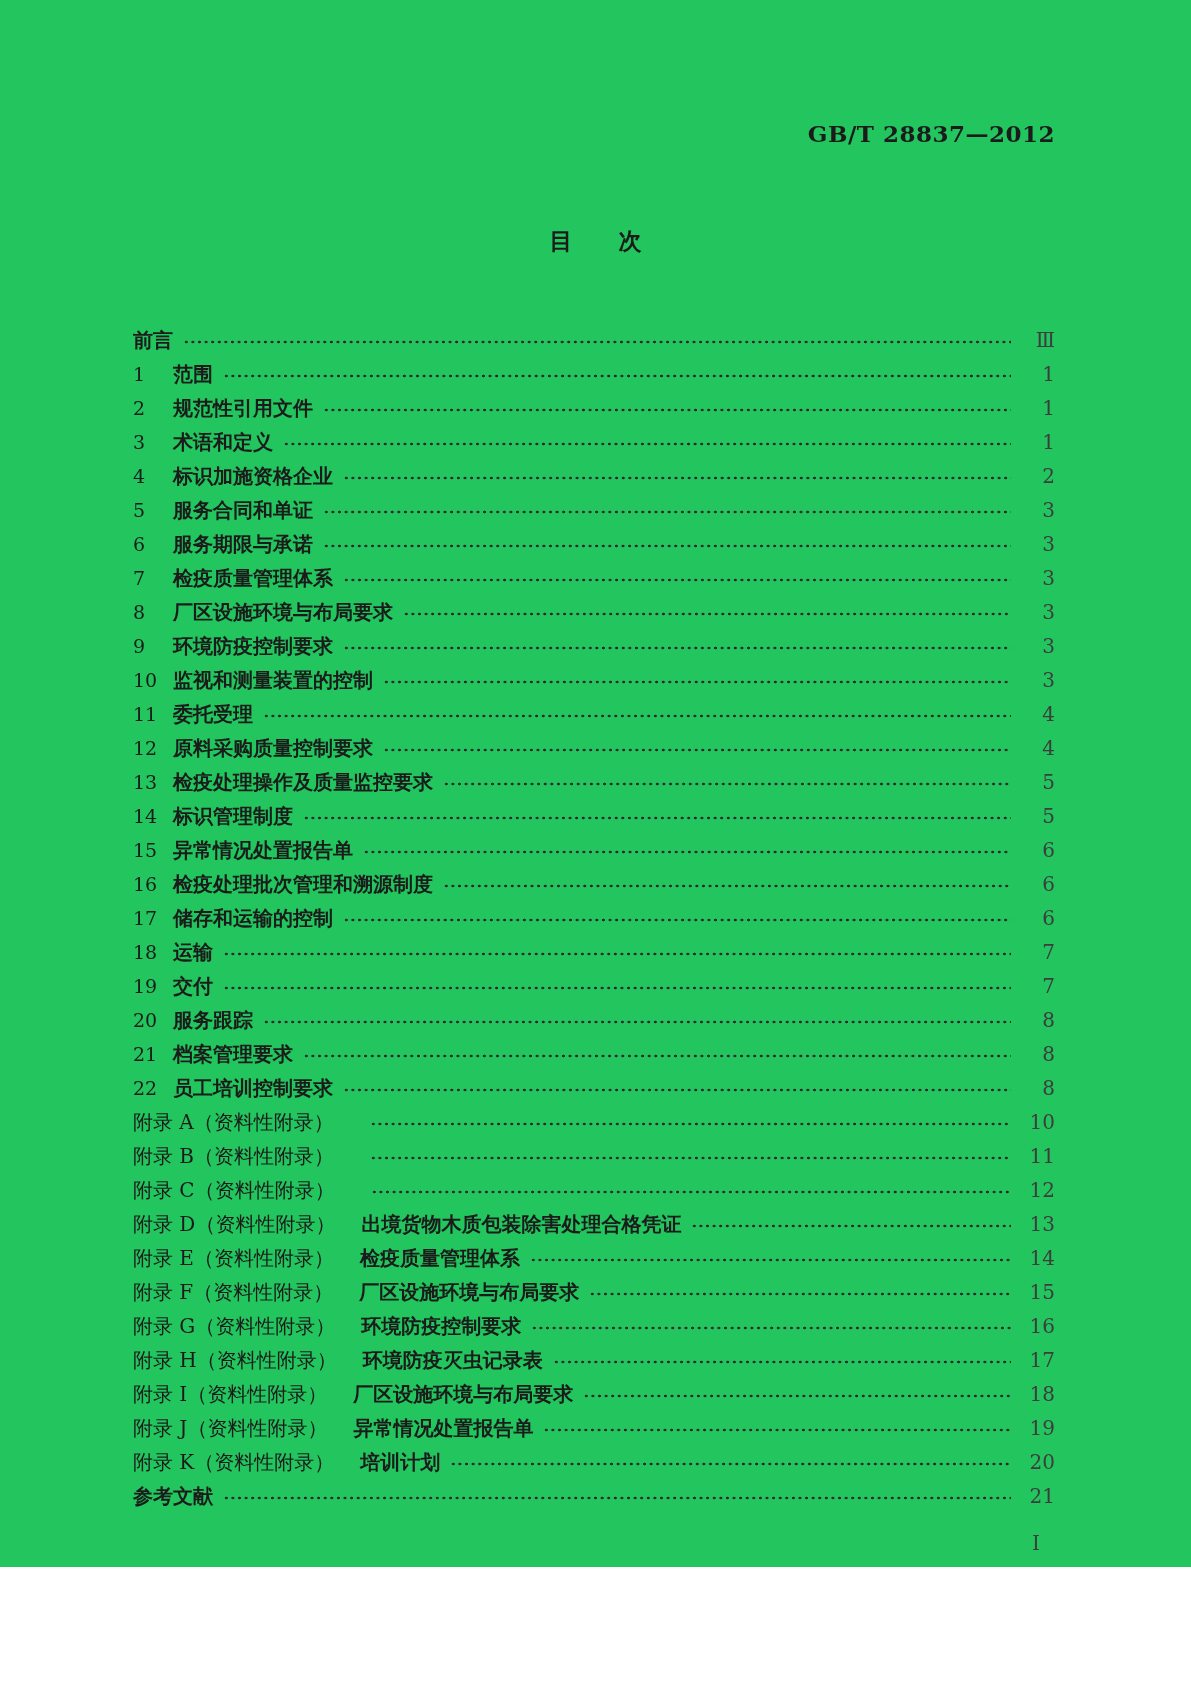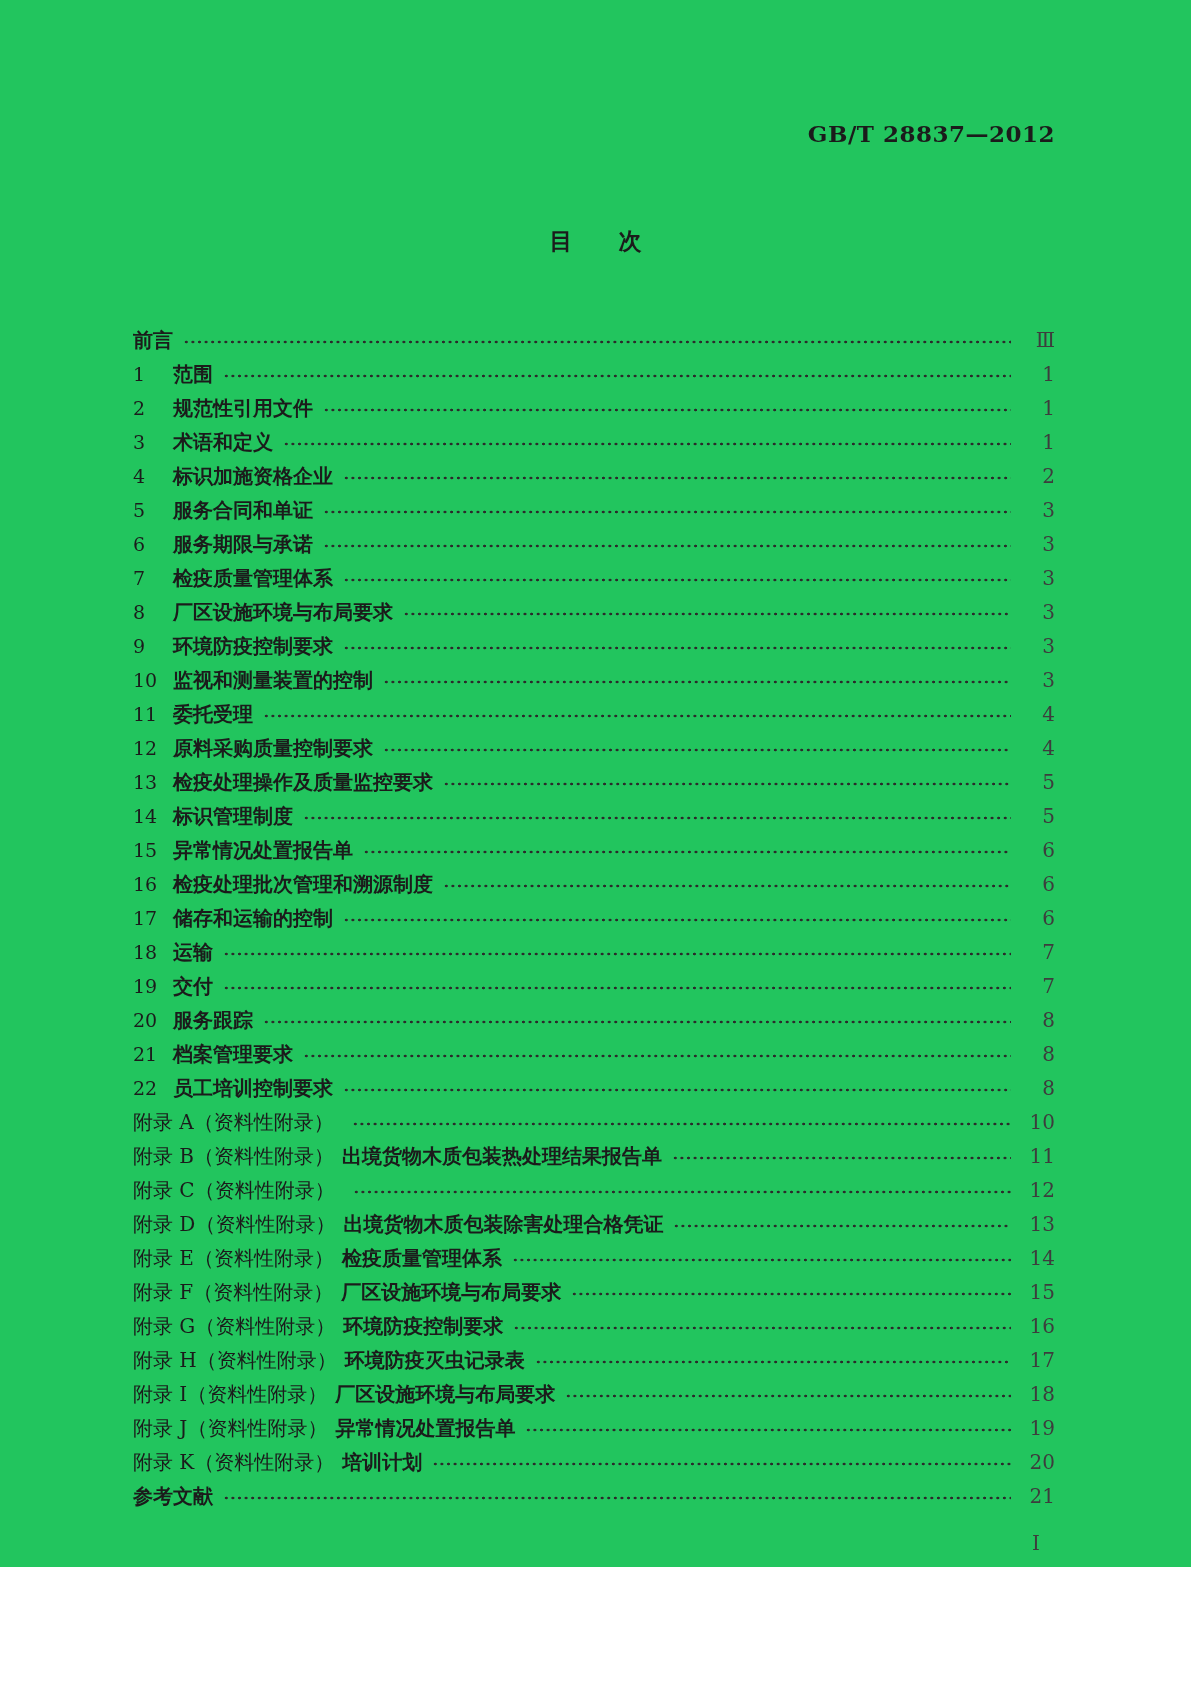--- a/index.html
+++ b/index.html
@@ -48,21 +48,21 @@
     font-size: 20px;
     white-space: nowrap;
   }
   .num {
     flex: none;
     width: 40px;
     font-size: 19px;
   }
   .label {
     flex: none;
-    margin-right: 8px;
+    margin-right: 26px;
   }
   .ttl {
     flex: none;
     font-weight: bold;
   }
   .dots {
     flex: 1 1 auto;
     height: 20px;
     margin: 3px 10px 0 10px;
     background-image: radial-gradient(circle, #2b2b2b 1.15px, rgba(0,0,0,0) 1.65px);
@@ -234,21 +234,20 @@
         <span class="dots"></span>
         <span class="pg">8</span>
       </div>
       <div class="toc-row">
         <span class="label">附录 A（资料性附录）</span>
         <span class="dots"></span>
         <span class="pg">10</span>
       </div>
       <div class="toc-row">
         <span class="label">附录 B（资料性附录）</span>
-        <span class="ttl">出境货物木质包装热处理结果报告单</span>
         <span class="dots"></span>
         <span class="pg">11</span>
       </div>
       <div class="toc-row">
         <span class="label">附录 C（资料性附录）</span>
         <span class="dots"></span>
         <span class="pg">12</span>
       </div>
       <div class="toc-row">
         <span class="label">附录 D（资料性附录）</span>

